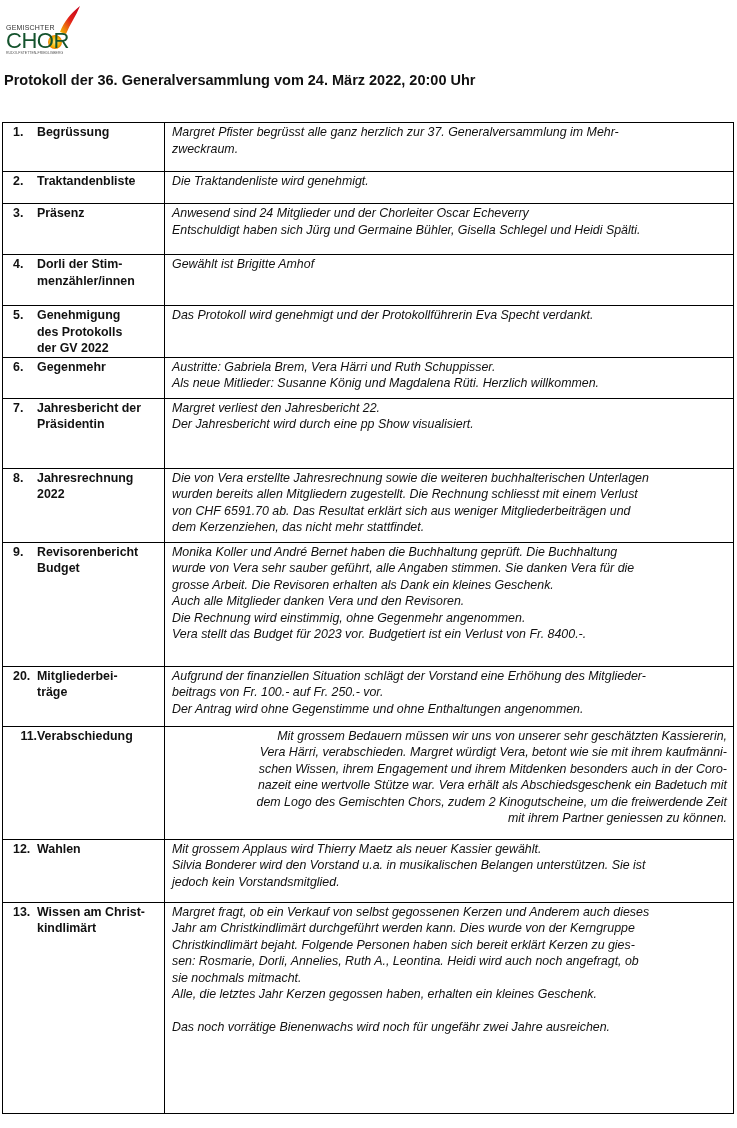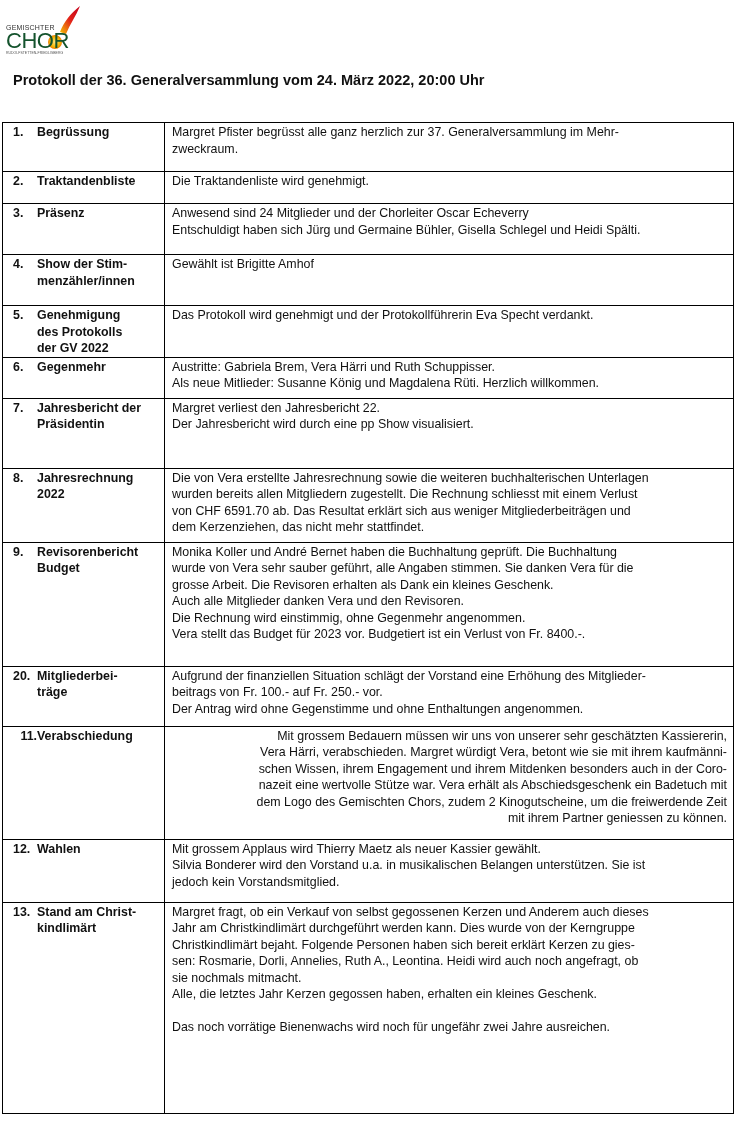--- a/index.html
+++ b/index.html
@@ -3,28 +3,28 @@
 <meta charset="utf-8">
 <style>
   html, body { margin: 0; padding: 0; background: #ffffff; }
   body { width: 737px; height: 1128px; position: relative; overflow: hidden;
          font-family: "Liberation Sans", sans-serif; color: #111; }
   .logo { position: absolute; left: 4px; top: 4px; width: 80px; height: 52px; }
   .logo .gem { position: absolute; left: 2px; top: 20px; font-size: 7px; letter-spacing: 0.2px; color: #333; }
   .logo .chor { position: absolute; left: 2px; top: 24px; font-size: 22px; color: #14532d; letter-spacing: -0.5px; }
   .logo .sub { position: absolute; left: 2px; top: 47px; font-size: 3.5px; color: #555; white-space: nowrap; }
   .logo svg { position: absolute; left: 0; top: 0; }
-  .title { position: absolute; left: 13px; top: 72px; font-size: 14.5px; font-weight: bold; }
+  .title { position: absolute; left: 4px; top: 72px; font-size: 14.5px; font-weight: bold; }
   table.minutes { position: absolute; left: 2px; top: 122px; width: 732px; border-collapse: collapse; table-layout: fixed; }
   table.minutes td { border: 1px solid #000; vertical-align: top; font-size: 12.4px; line-height: 16.5px; padding: 0; }
   td.topic { width: 161px; font-weight: bold; }
   td.topic .inner { display: flex; padding: 1px 4px 0 10px; }
   td.topic .num { width: 24px; flex-shrink: 0; }
   td.topic .lbl { white-space: pre-line; }
-  td.body { padding: 1px 6px 0 7px !important; }
+  td.body { padding: 1px 6px 0 7px !important; font-style: italic; }
   td.body .line { white-space: pre-line; }
 </style>
 </head>
 <body>
 
 <div class="logo">
   <svg width="80" height="52">
     <defs>
       <linearGradient id="fl" x1="0" y1="1" x2="1" y2="0">
         <stop offset="0" stop-color="#f5c400"></stop>
@@ -81,21 +81,21 @@
         </td>
         <td class="body">
           <div class="line">Anwesend sind 24 Mitglieder und der Chorleiter Oscar Echeverry
 Entschuldigt haben sich Jürg und Germaine Bühler, Gisella Schlegel und Heidi Spälti.</div>
         </td>
       </tr>
       <tr style="height: 51px;">
         <td class="topic">
           <div class="inner">
             <span class="num">4.</span>
-            <span class="lbl">Show der Stim-
+            <span class="lbl">Dorli der Stim-
 menzähler/innen</span>
           </div>
         </td>
         <td class="body">
           <div class="line">Gewählt ist Brigitte Amhof</div>
         </td>
       </tr>
       <tr style="height: 43px;">
         <td class="topic">
           <div class="inner">
@@ -206,21 +206,21 @@
         <td class="body">
           <div class="line">Mit grossem Applaus wird Thierry Maetz als neuer Kassier gewählt.
 Silvia Bonderer wird den Vorstand u.a. in musikalischen Belangen unterstützen. Sie ist
 jedoch kein Vorstandsmitglied.</div>
         </td>
       </tr>
       <tr style="height: 211px;">
         <td class="topic">
           <div class="inner">
             <span class="num">13.</span>
-            <span class="lbl">Stand am Christ-
+            <span class="lbl">Wissen am Christ-
 kindlimärt</span>
           </div>
         </td>
         <td class="body">
           <div class="line">Margret fragt, ob ein Verkauf von selbst gegossenen Kerzen und Anderem auch dieses
 Jahr am Christkindlimärt durchgeführt werden kann. Dies wurde von der Kerngruppe
 Christkindlimärt bejaht. Folgende Personen haben sich bereit erklärt Kerzen zu gies-
 sen: Rosmarie, Dorli, Annelies, Ruth A., Leontina. Heidi wird auch noch angefragt, ob
 sie nochmals mitmacht.
 Alle, die letztes Jahr Kerzen gegossen haben, erhalten ein kleines Geschenk.

